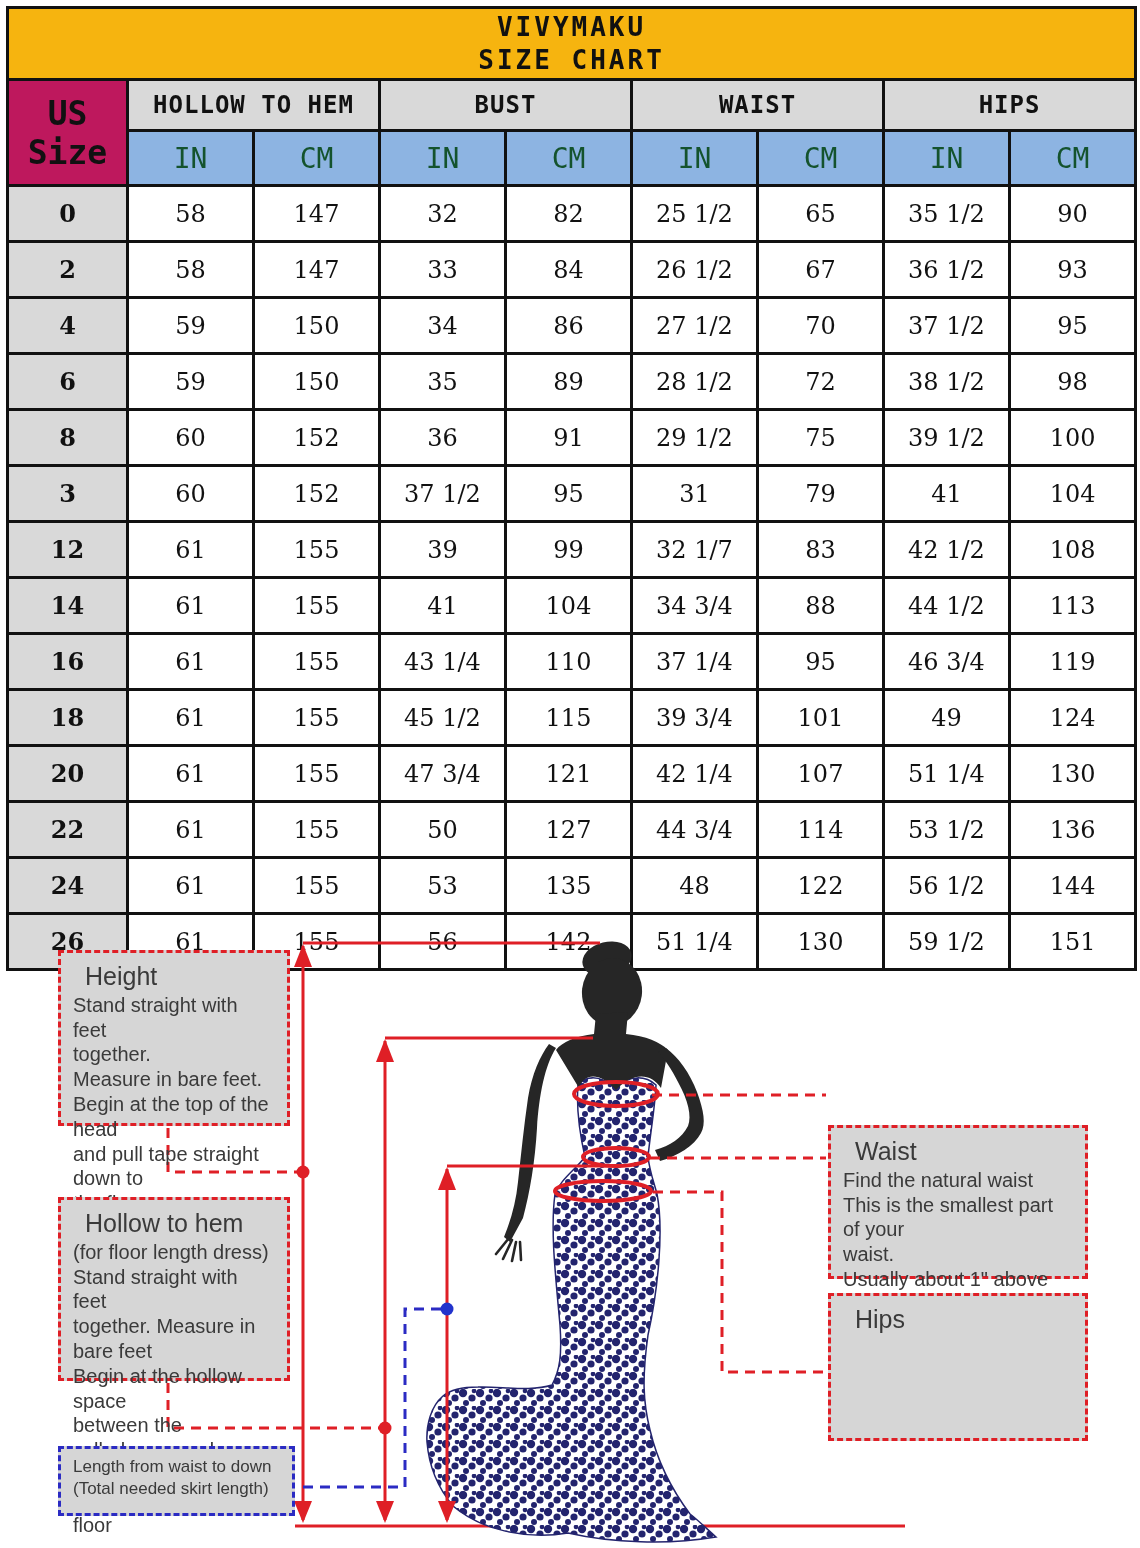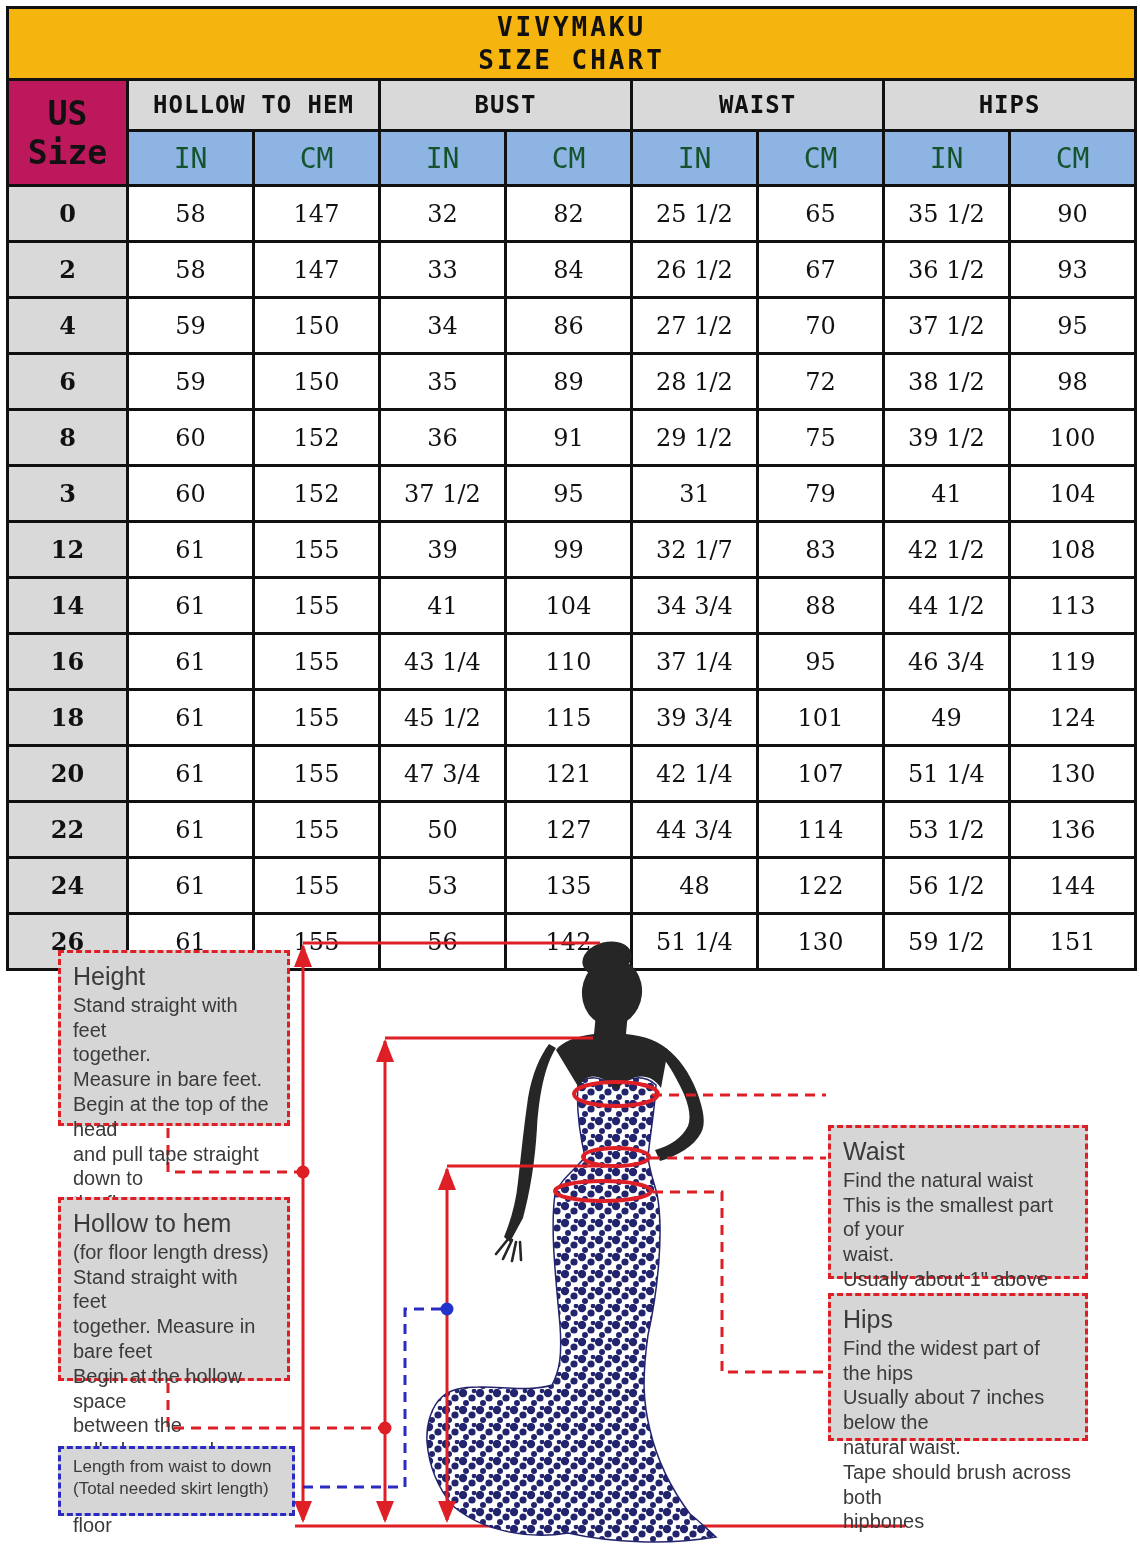--- a/index.html
+++ b/index.html
@@ -17,21 +17,21 @@
   td.c-size{background:#D9D9D9;font-family:"DejaVu Sans Mono",monospace;font-weight:bold;font-size:24px;color:#111;}
   tbody.data-rows td{height:51px;background:#fff;font-family:"DejaVu Serif","Liberation Serif",serif;font-size:24px;color:#111;}
   tbody.data-rows td.c-size{background:#D9D9D9;}
 
   
   .diagram{position:absolute;left:0;top:930px;width:1140px;height:618px;}
   .diagram svg{position:absolute;left:0;top:0;}
   .note{position:absolute;background:#D6D6D6;color:#3a3a3a;padding:7px 12px;box-sizing:border-box;}
   .note.red{border:3px dashed #DF1F26;}
   .note.blue{border:3px dashed #2B2BC3;}
-  .note .t{font-size:25px;line-height:1.15;margin:2px 0 2px 0;}
+  .note .t{font-size:25px;line-height:1.15;margin:2px 0 2px 12px;}
   .note .b{font-size:20px;line-height:1.24;white-space:pre-line;}
   .note.skirt .b{font-size:17px;line-height:1.3;}
   .nb-height{left:58px;top:20px;width:232px;height:176px;}
   .nb-hollow{left:58px;top:267px;width:232px;height:184px;}
   .nb-skirt{left:58px;top:516px;width:237px;height:70px;}
   .nb-bust{left:828px;top:26px;width:260px;height:153px;}
   .nb-waist{left:828px;top:195px;width:260px;height:154px;}
   .nb-hips{left:828px;top:363px;width:260px;height:148px;}
 </style>
 </head>
@@ -354,19 +354,14 @@
     <div class="b">Find the natural waist
 This is the smallest part of your
 waist.
 Usually about 1" above belly but-
 ton.Keep tape slightly loose to
 allow for breathing room.</div>
   </div>
 
   <div class="note red nb-hips">
     <div class="t">Hips</div>
-    <div class="b">Find the widest part of the hips
-Usually about 7 inches below the
-natural waist.
-Tape should brush across both
-hipbones</div>
   </div>
 </div>
 
 </body></html>

